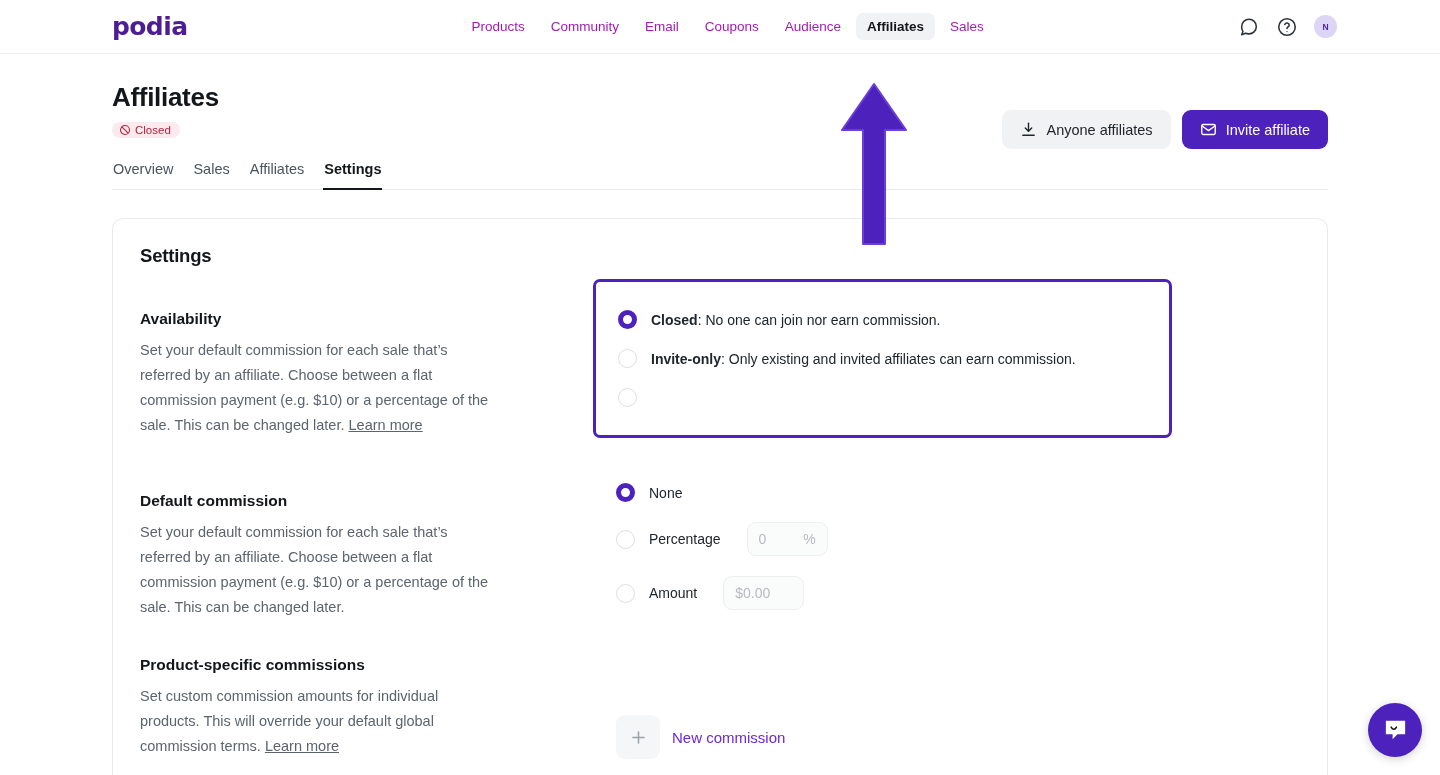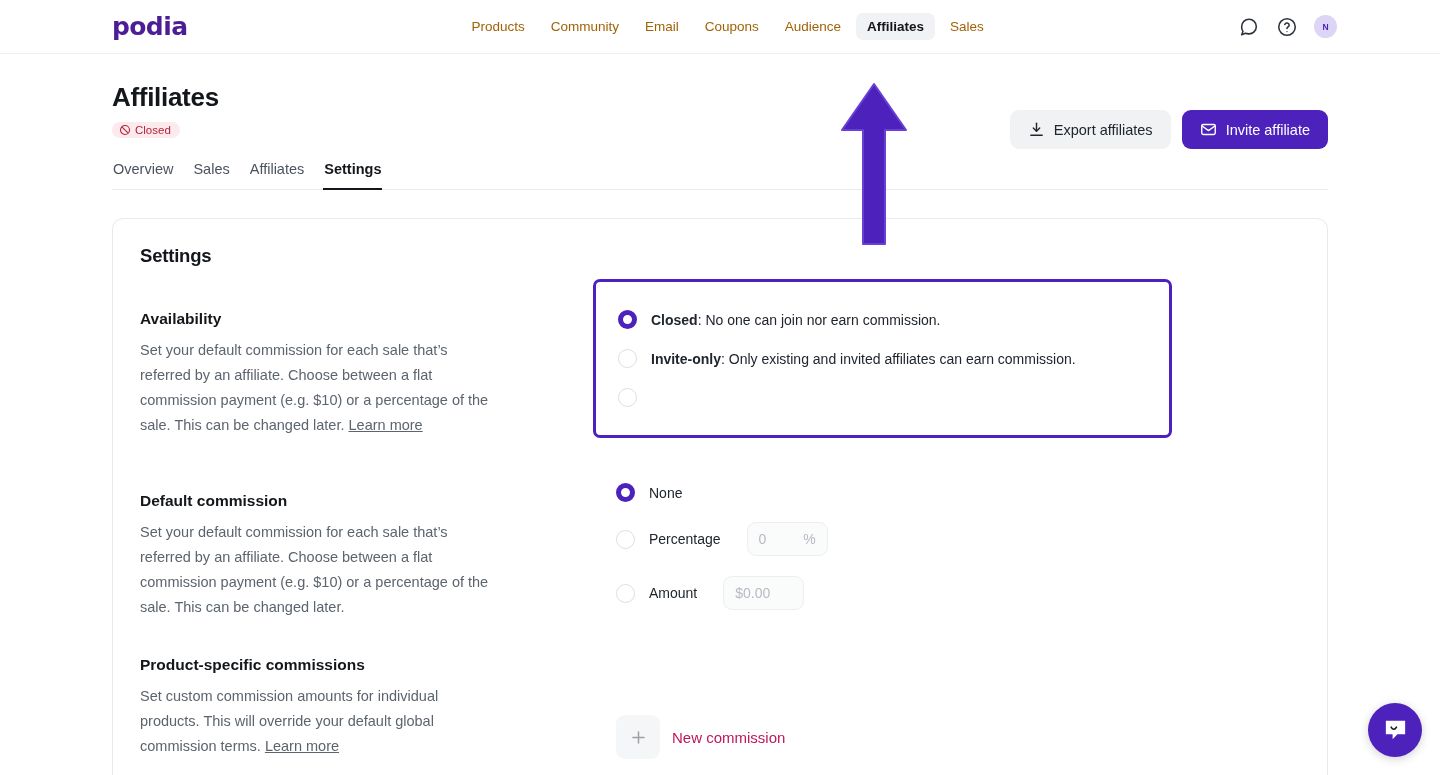--- a/index.html
+++ b/index.html
@@ -30,21 +30,21 @@
     font-family: "DejaVu Sans", sans-serif;
   }
   .mainnav {
     display: flex;
     align-items: center;
     gap: 4px;
     margin-left: 273px;
   }
   .mainnav a {
     font-size: 13.5px;
-    color: #a16207;
+    color: #a21caf;
     text-decoration: none;
     padding: 6px 11px;
     border-radius: 7px;
     white-space: nowrap;
   }
   .mainnav a.active {
     background: #f1f2f4;
     font-weight: 700;
     color: #13161a;
   }
@@ -238,21 +238,21 @@
   }
   .plusbox {
     width: 44px; height: 44px;
     border-radius: 9px;
     background: #f5f6f7;
     display: flex; align-items: center; justify-content: center;
     color: #9aa1a9;
     font-size: 21px;
     line-height: 1;
   }
-  .newcomm-label { font-size: 15px; color: #be185d; }
+  .newcomm-label { font-size: 15px; color: #6d28d9; }
 
   
   .arrow {
     position: absolute;
     left: 840px;
     top: 28px;
     width: 68px;
     height: 164px;
     pointer-events: none;
     z-index: 50;
@@ -336,21 +336,21 @@
 
     <div class="headbtns">
       <button class="btn btn-secondary">
         <span>
           <svg viewBox="0 0 24 24" fill="none" stroke="currentColor" stroke-width="2" stroke-linecap="round" stroke-linejoin="round">
             <path d="M12 3v11"></path>
               <path d="M7.5 10 12 14.5 16.5 10"></path>
               <path d="M4 20h16"></path>
           </svg>
         </span>
-        <span>Export affiliates</span>
+        <span>Anyone affiliates</span>
       </button>
       <button class="btn btn-primary">
         <span>
           <svg viewBox="0 0 24 24" fill="none" stroke="currentColor" stroke-width="2" stroke-linecap="round" stroke-linejoin="round">
             <rect x="2.5" y="5" width="19" height="14" rx="2"></rect>
               <path d="m3 7 9 6.5L21 7"></path>
           </svg>
         </span>
         <span>Invite affiliate</span>
       </button>

